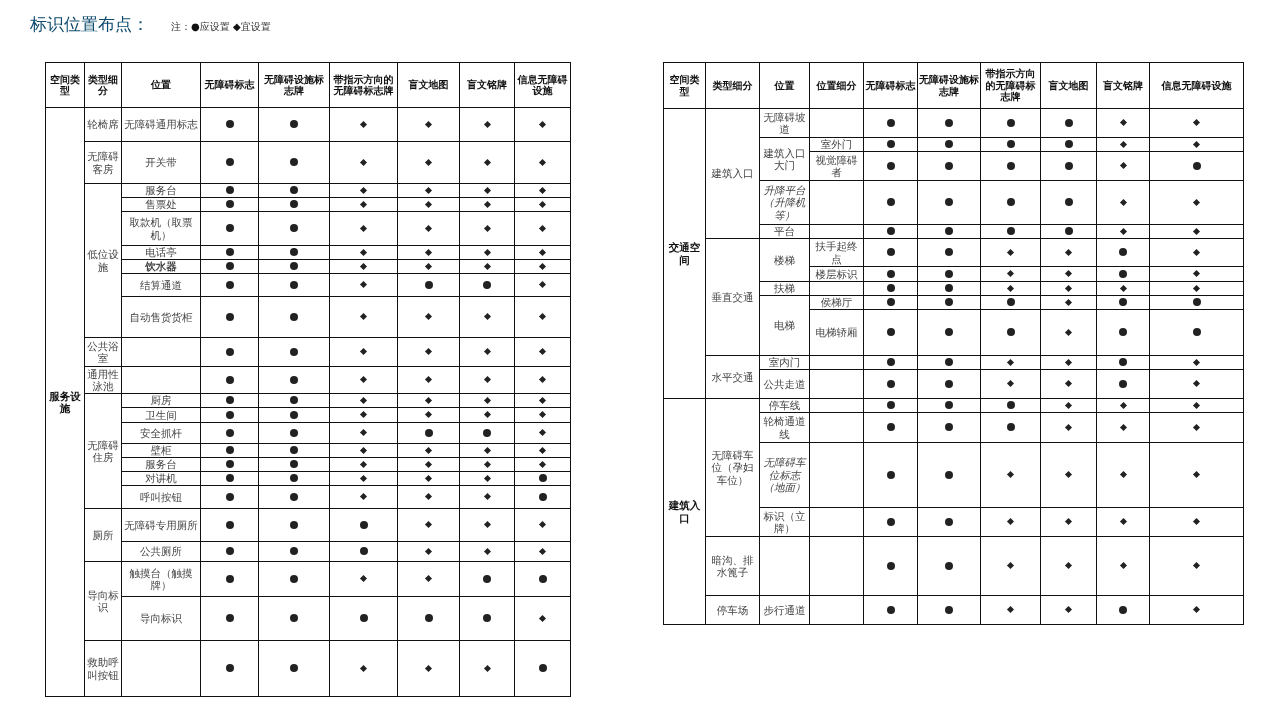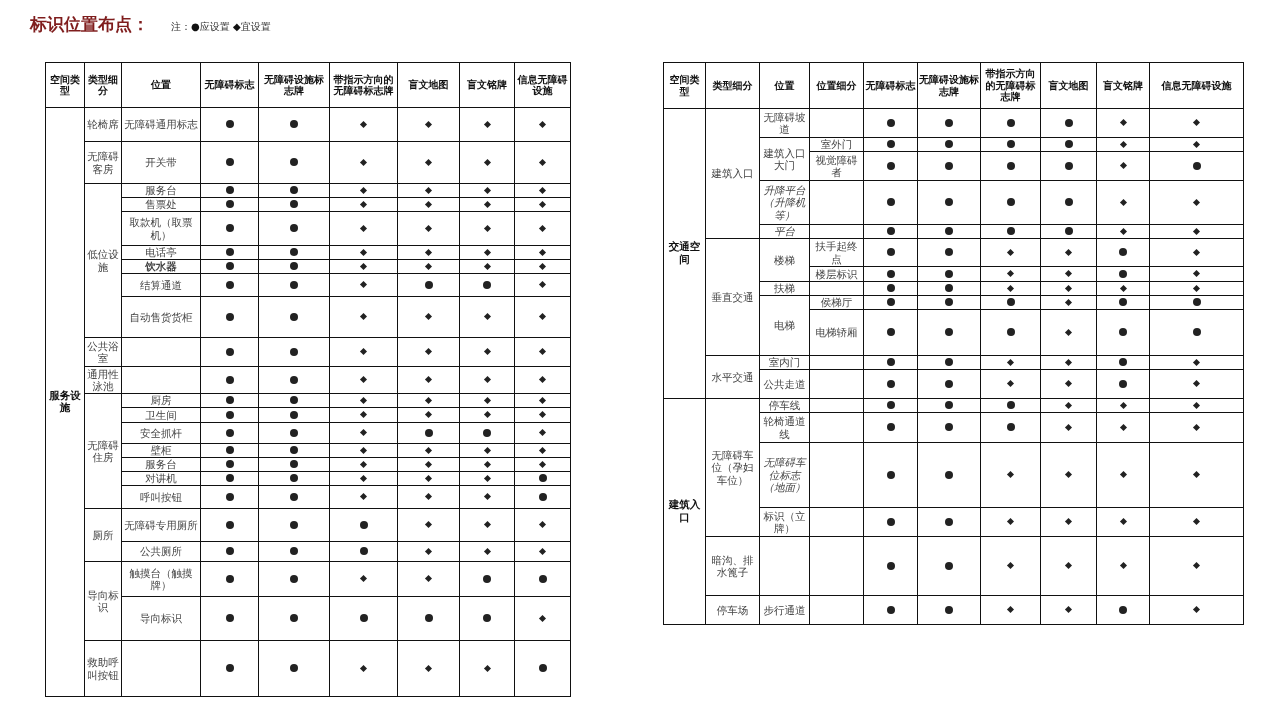--- a/index.html
+++ b/index.html
@@ -1,26 +1,26 @@
 <!DOCTYPE html>
 <html><head>
 <meta charset="utf-8">
 <style>
   html, body { margin:0; padding:0; background:#ffffff; }
   body { width:1277px; height:714px; position:relative; overflow:hidden;
          font-family:"DejaVu Serif","Liberation Serif",serif; color:#222; }
   .title-wrap { position:absolute; left:30px; top:13px; display:flex; align-items:baseline; }
-  .title { font-family:"DejaVu Sans","Liberation Sans",sans-serif; font-weight:bold; font-size:17px; color:#7f1d1d; }
+  .title { font-family:"DejaVu Sans","Liberation Sans",sans-serif; font-weight:normal; font-size:17px; color:#0c4a6e; }
   .note { font-size:10px; margin-left:22px; color:#333; }
   .note .sym { color:#111; }
   table.grid { position:absolute; border-collapse:collapse; table-layout:fixed; }
   table.grid td, table.grid th { border:1px solid #111; padding:0 1px; text-align:center; vertical-align:middle;
        font-size:10.5px; line-height:12.5px; color:#444; overflow:hidden; }
   table.grid th { font-family:"DejaVu Sans","Liberation Sans",sans-serif; font-weight:bold; color:#111; font-size:10px; line-height:11.5px; }
-  table.grid td.space { font-family:Liberation Mono, monospace; font-weight:bold; color:#111; vertical-align:middle; }
+  table.grid td.space { font-family:Liberation Sans, sans-serif; font-weight:bold; color:#111; vertical-align:middle; }
   table.grid td.mk { color:#222; font-size:11px; }
   .dot { display:inline-block; width:8px; height:8px; border-radius:50%; background:#222; vertical-align:middle; }
   .dia { display:inline-block; width:5px; height:5px; background:#222; transform:rotate(45deg); vertical-align:middle; }
   #left { left:45px; top:62px; width:526px; }
   #right { left:663px; top:62px; width:580px; }
 </style>
 </head>
 <body>
 
 <div class="title-wrap">
@@ -339,21 +339,21 @@
       <tr style="height: 44px; font-style: italic;">
         <td rowspan="1">升降平台（升降机等）</td>
         <td></td>
         <td class="mk"><span class="dot" title="●"></span></td>
         <td class="mk"><span class="dot" title="●"></span></td>
         <td class="mk"><span class="dot" title="●"></span></td>
         <td class="mk"><span class="dot" title="●"></span></td>
         <td class="mk"><span class="dia" title="◆"></span></td>
         <td class="mk"><span class="dia" title="◆"></span></td>
       </tr>
-      <tr style="height: 14px; font-style: italic;">
+      <tr style="height: 14px;">
         <td rowspan="1">平台</td>
         <td></td>
         <td class="mk"><span class="dot" title="●"></span></td>
         <td class="mk"><span class="dot" title="●"></span></td>
         <td class="mk"><span class="dot" title="●"></span></td>
         <td class="mk"><span class="dot" title="●"></span></td>
         <td class="mk"><span class="dia" title="◆"></span></td>
         <td class="mk"><span class="dia" title="◆"></span></td>
       </tr>
       <tr style="height: 28px;">

